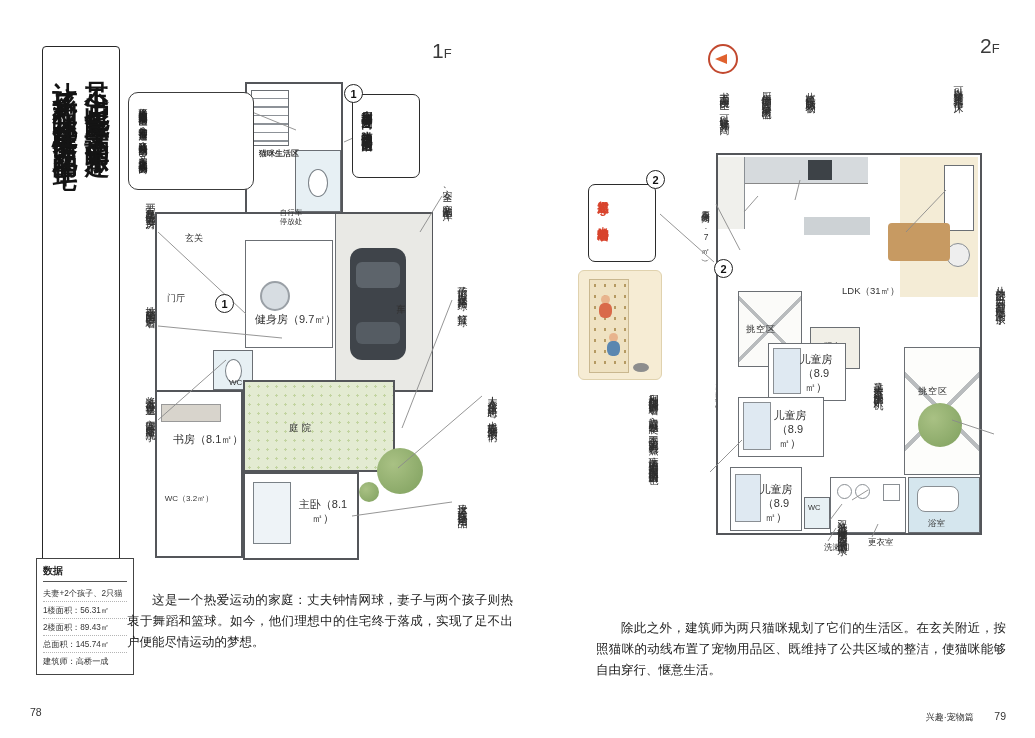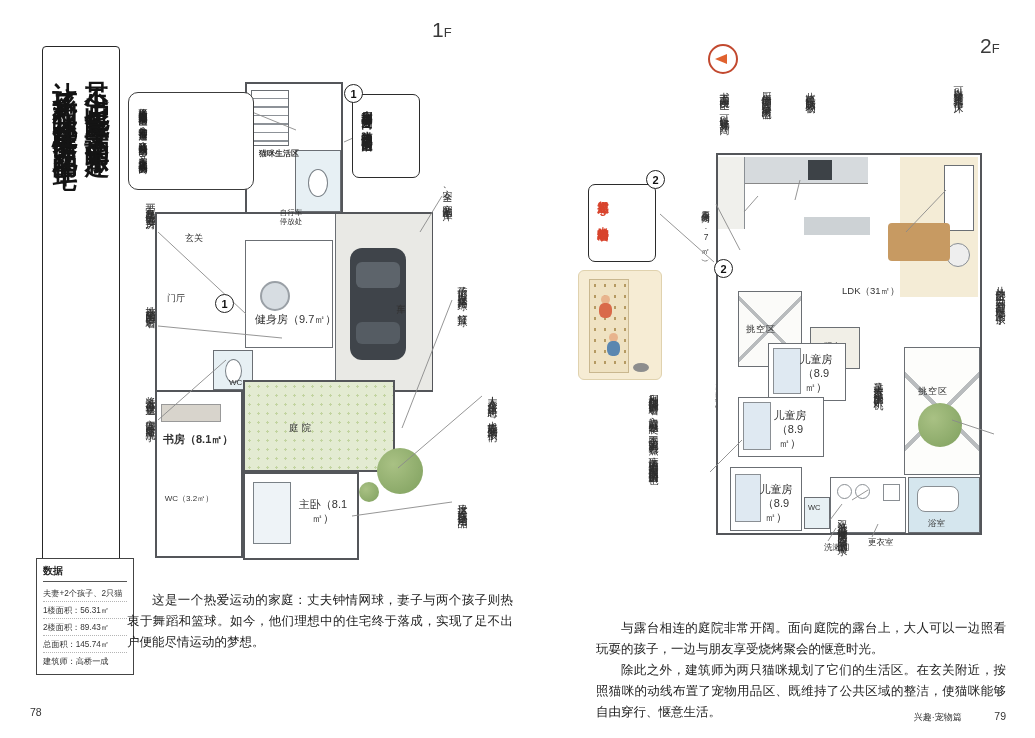--- a/index.html
+++ b/index.html
@@ -50,21 +50,21 @@
 
 <div class="spread">
 
   <div>
 
     <div class="title-box" style="left:42px;top:46px;width:78px;height:545px;">
       <div class="title-col">足不出户也能享受运动的乐趣，</div>
       <div class="title-col">让孩子和猫咪都能尽情奔跑的住宅！</div>
     </div>
 
-    <div class="abs" style="left:432px;top:18px;">
+    <div class="abs" style="left:432px;top:39px;">
       <span class="floor-big">1</span><span class="floor-small">F</span>
     </div>
 
     <div class="note-box" style="left:128px;top:92px;width:126px;height:98px;">
       <div class="vtext" style="font-size:9px;line-height:13px;letter-spacing:0.5px;height:82px;">将楼梯下方的隐蔽角落规划为猫咪生活区，并为它们打造了专属通道，既维持了公共区域的整洁，又在一定程度上实现了人宠动线的分离。</div>
     </div>
 
     <div class="badge" style="left:344px;top:84px;">1</div>
     <div class="callout-box" style="left:352px;top:94px;width:68px;height:84px;">
       <div class="vtext" style="font-size:11px;font-weight:bold;line-height:15px;letter-spacing:1px;height:70px;">利用楼梯下方空间，为猫咪规划它们的生活区</div>
@@ -102,21 +102,21 @@
       </div>
       <div class="room-label" style="left:74px;top:296px;font-size:8px;">WC</div>
 
       <div class="room dots-grass" style="left:88px;top:298px;width:152px;height:92px;"></div>
       <div class="room-label" style="left:134px;top:340px;font-size:9.5px;letter-spacing:3px;">庭院</div>
       <div class="abs" style="left:120px;top:390px;width:56px;height:24px;border:1.5px solid #a89565;box-sizing:border-box;background:#ecdcb4 repeating-linear-gradient(to right,transparent 0 8px,#c9b488 8px 9px);"></div>
 
       <div class="room" style="left:0;top:308px;width:88px;height:168px;">
         <div style="position:absolute;left:4px;top:12px;width:58px;height:16px;background:#d8d4cc;border:1px solid #999;"></div>
       </div>
-      <div class="room-label" style="left:8px;top:350px;font-weight:bold;">书房（8.1㎡）</div>
+      <div class="room-label" style="left:18px;top:350px;">书房（8.1㎡）</div>
       <div class="room-label wrap" style="left:8px;top:412px;width:52px;font-size:8px;">WC（3.2㎡）</div>
 
       <div class="room" style="left:88px;top:390px;width:116px;height:88px;">
         <div style="position:absolute;left:8px;top:8px;width:36px;height:60px;background:#eef3f7;border:1.5px solid #7a8187;"></div>
       </div>
       <div class="room-label wrap" style="left:140px;top:416px;width:56px;">主卧（8.1㎡）</div>
 
       <div class="abs" style="left:222px;top:366px;width:46px;height:46px;border-radius:50%;background:radial-gradient(circle at 35% 35%,#a9c184,#7fa05e);"></div>
       <div class="abs" style="left:204px;top:400px;width:20px;height:20px;border-radius:50%;background:radial-gradient(circle at 35% 35%,#a9c184,#7fa05e);"></div>
 
@@ -240,27 +240,26 @@
       <div class="room-label" style="left:206px;top:290px;font-size:9px;letter-spacing:1px;">挑空区</div>
       <div class="abs" style="left:206px;top:308px;width:44px;height:44px;border-radius:50%;background:radial-gradient(circle at 35% 35%,#a9c184,#7fa05e);"></div>
 
       <div class="room-label" style="left:112px;top:447px;font-size:8.5px;">洗漱间</div>
       <div class="room-label" style="left:156px;top:442px;font-size:8.5px;">更衣室</div>
 
       <div class="badge" style="left:2px;top:164px;">2</div>
     </div>
 
     <div class="body-text" style="left:596px;top:618px;width:410px;">
-      <p>与露台相连的庭院非常开阔。面向庭院的露台上，大人可以一边照看玩耍的孩子，一边与朋友享受烧烤聚会的惬意时光。</p>
       <p>除此之外，建筑师为两只猫咪规划了它们的生活区。在玄关附近，按照猫咪的动线布置了宠物用品区、既维持了公共区域的整洁，使猫咪能够自由穿行、惬意生活。</p>
     </div>
 
     <div class="abs" style="left:880px;top:706px;width:126px;text-align:right;">
       <span style="font-size:9px;color:#333;">兴趣·宠物篇</span>
-      <span style="font-size:10.5px;color:#333;margin-left:28px;">79</span>
+      <span style="font-size:10.5px;color:#333;margin-left:16px;">79</span>
     </div>
   </div>
 
   <svg class="leaders" width="1035" height="738">
     <g stroke="#8a8a8a" stroke-width="0.9" fill="none">
       <line x1="252" y1="112" x2="296" y2="130"></line>
       <line x1="398" y1="118" x2="344" y2="142"></line>
       <line x1="442" y1="196" x2="420" y2="232"></line>
       <line x1="452" y1="300" x2="402" y2="428"></line>
       <line x1="482" y1="396" x2="398" y2="468"></line>

